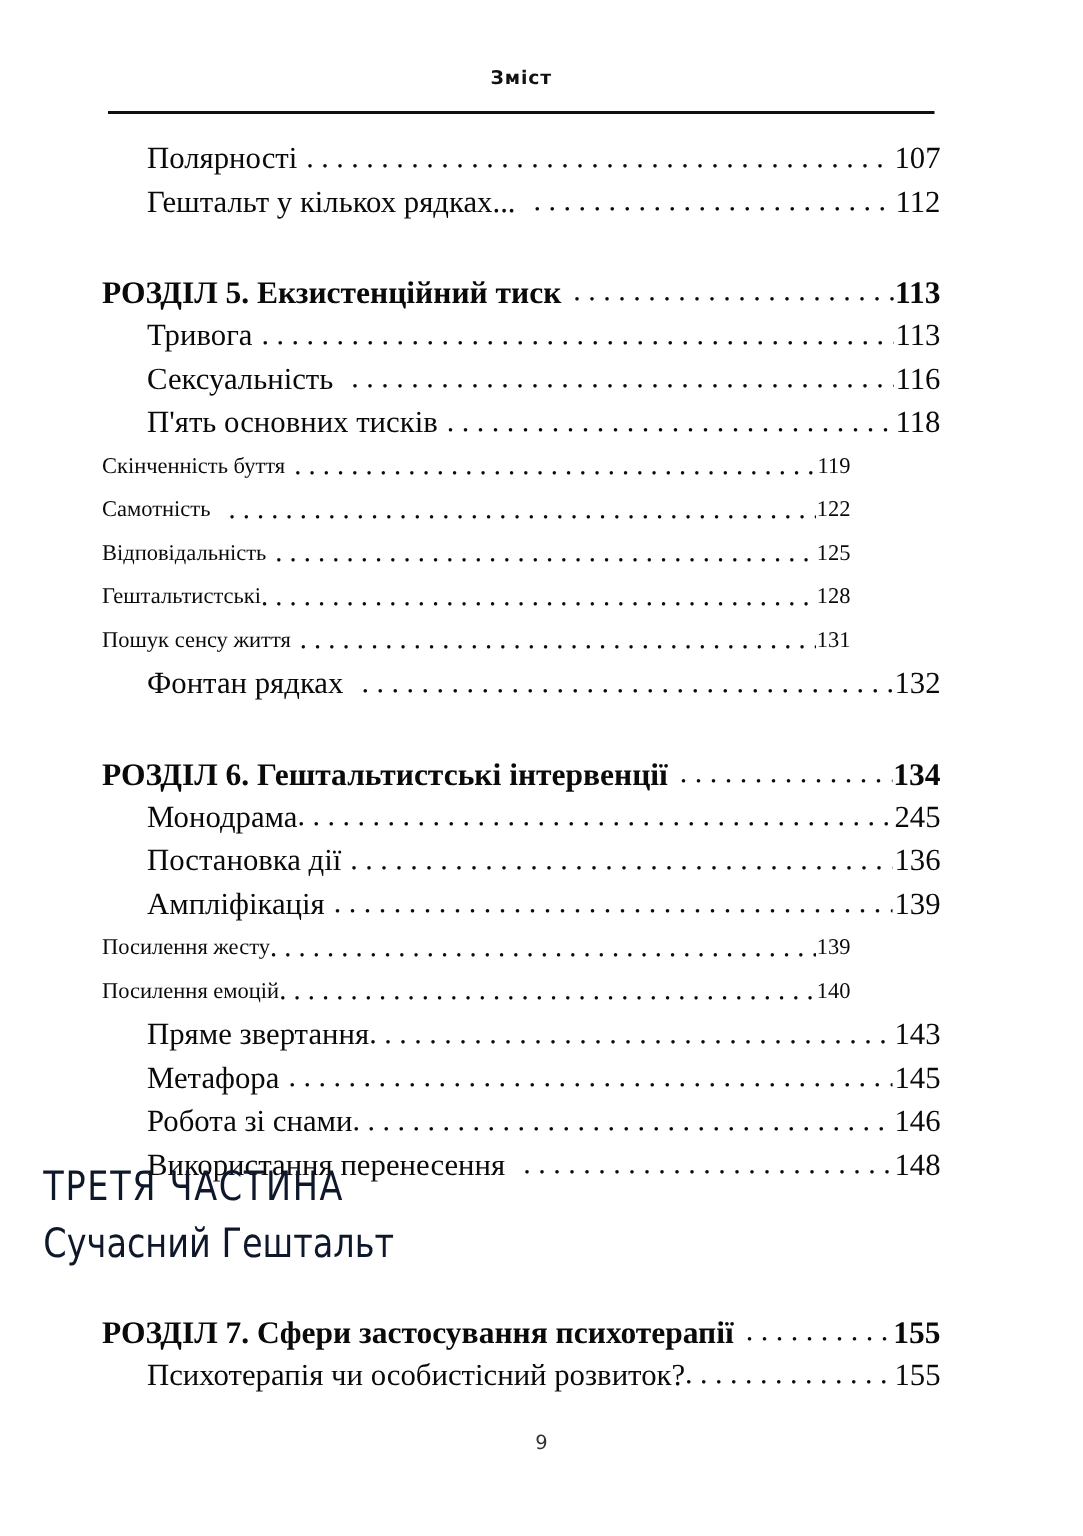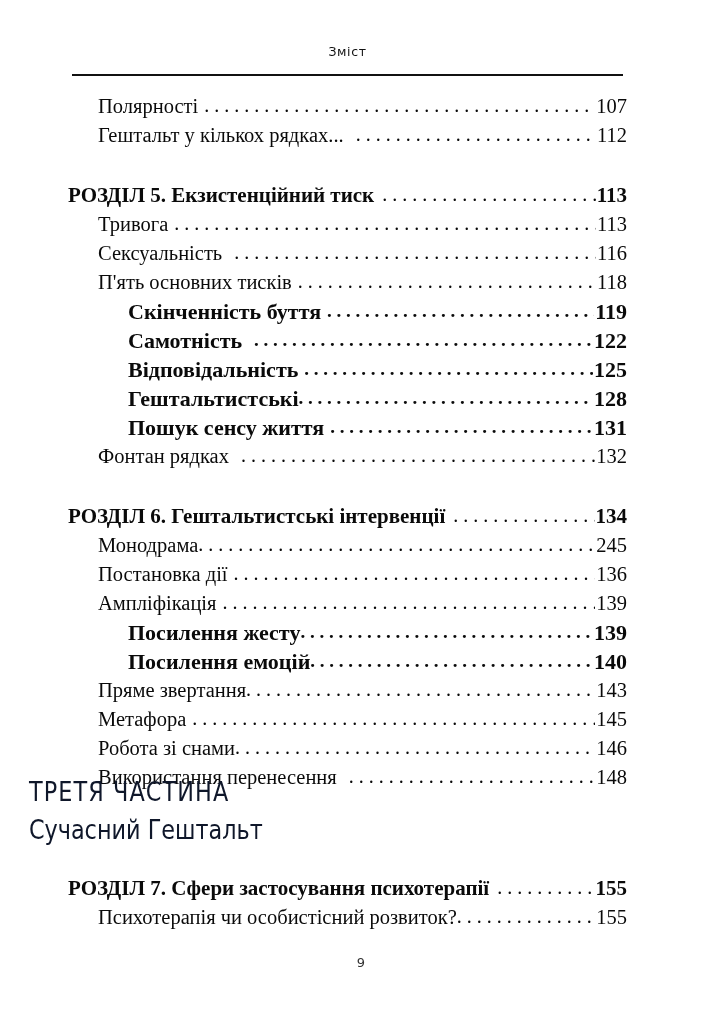--- a/index.html
+++ b/index.html
@@ -26,21 +26,21 @@
   }
 
   
   .running-head {
     position: absolute;
     left: 72px;
     top: 44px;
     width: 551px;
     text-align: center;
     font-family: "DejaVu Sans", sans-serif;
-    font-weight: normal;
+    font-weight: bold;
     font-size: 12.5px;
     letter-spacing: 0.6px;
     color: #111111;
   }
   .head-rule {
     position: absolute;
     left: 72px;
     top: 74px;
     width: 551px;
     height: 2px;
@@ -106,25 +106,23 @@
   .lvl-1 {
     font-size: 20.5px;
     line-height: 29px;
     margin-left: 30px;
     width: 529px;
   }
   .lvl-1 .leader { font-size: 20px; position: relative; top: -1px; }
 
   
   .lvl-2 {
-    font-size: 22px;
+    font-size: 15px;
     line-height: 29px;
-    margin-left: 60px;
     width: 499px;
-    font-weight: bold;
   }
   .lvl-2 .leader { font-size: 19px; position: relative; top: -1px; }
 
   
   .tight .label { padding-right: 0px; }
   .tight .leader { margin-left: 0px; }
 
   
   .loose .label { padding-right: 11px; }
 

